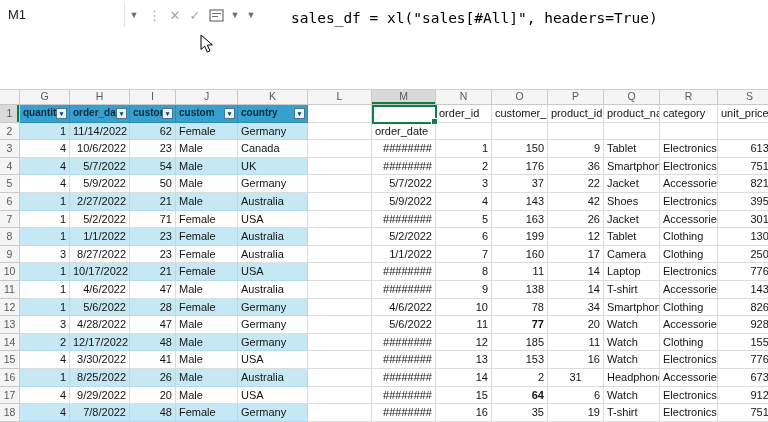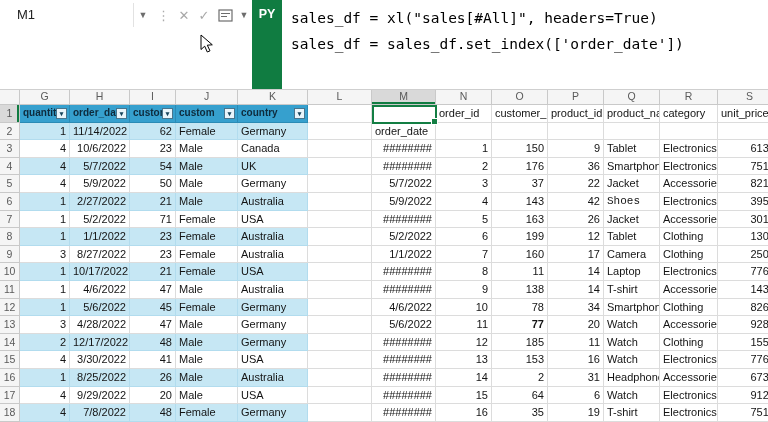--- a/index.html
+++ b/index.html
@@ -3,21 +3,21 @@
 <meta charset="utf-8">
 <style>
   html,body{margin:0;padding:0;}
   body{width:768px;height:422px;overflow:hidden;position:relative;background:#fff;
        font-family:"Liberation Sans",sans-serif;-webkit-font-smoothing:antialiased;}
 
   
   .formula-bar{position:absolute;top:0;left:0;width:768px;height:89px;background:#fff;
                border-bottom:1px solid #cfcfcf;z-index:5;}
   .fb-controls{position:absolute;top:2px;left:0;height:26px;display:flex;align-items:center;}
-  .name-box{width:116px;height:24px;line-height:24px;padding-left:17px;font-size:13px;color:#222;
+  .name-box{width:116px;height:24px;line-height:24px;padding-left:8px;font-size:13px;color:#222;
             border-right:1px solid #e2e2e2;}
   .nb-chevron{width:18px;text-align:center;color:#6d6d6d;font-size:9px;}
   .sep-dots{color:#ababab;font-size:13px;padding:0 5px;letter-spacing:-1px;}
   .icon-btn{width:20px;text-align:center;font-size:13px;color:#a8a8a8;}
   .editor-ic{width:22px;display:flex;justify-content:center;align-items:center;}
   .chev{width:16px;text-align:center;color:#6d6d6d;font-size:9px;}
   .py-badge{position:absolute;left:252px;top:0;width:30px;height:89px;background:#107C41;
             color:#fff;font-weight:bold;font-size:12.5px;text-align:center;padding-top:7px;
             box-sizing:border-box;}
   .code{position:absolute;left:282px;top:0;right:0;height:89px;padding:5px 0 0 9px;
@@ -70,22 +70,21 @@
     <div class="editor-ic">
       <svg width="15" height="13" viewBox="0 0 15 13">
         <rect x="1" y="1" width="13" height="11" fill="none" stroke="#6d6d6d" stroke-width="1.2"></rect>
         <line x1="3" y1="4.5" x2="12" y2="4.5" stroke="#6d6d6d" stroke-width="1"></line>
         <line x1="3" y1="7.5" x2="9" y2="7.5" stroke="#6d6d6d" stroke-width="1"></line>
       </svg>
     </div>
     <div class="chev">▼</div>
     <div class="chev">▼</div>
   </div>
-  <div class="py-badge">PY</div>
-  <div class="code"><div class="code-line">sales_df = xl("sales[#All]", headers=True)</div><div class="code-line">sales_df = sales_df.set_index(['order_date'])</div></div>
+  <div class="code"><div class="code-line">sales_df = xl("sales[#All]", headers=True)</div></div>
 </div>
 
 <div class="grid">
   <div class="col-row">
       <div class="corner" style="width: 20px;"></div>
       <div class="col-head" style="width: 50px;">G</div>
       <div class="col-head" style="width: 60px;">H</div>
       <div class="col-head" style="width: 46px;">I</div>
       <div class="col-head" style="width: 62px;">J</div>
       <div class="col-head" style="width: 70px;">K</div>
@@ -199,21 +198,21 @@
         <div class="cell band r" style="width: 50px;">1</div>
         <div class="cell band r" style="width: 60px;">2/27/2022</div>
         <div class="cell band r" style="width: 46px;">21</div>
         <div class="cell band l" style="width: 62px;">Male</div>
         <div class="cell band l" style="width: 70px;">Australia</div>
         <div class="cell l" style="width: 64px;"></div>
         <div class="cell r" style="width: 64px;">5/9/2022</div>
         <div class="cell r" style="width: 56px;">4</div>
         <div class="cell r" style="width: 56px;">143</div>
         <div class="cell r" style="width: 56px;">42</div>
-        <div class="cell l" style="width: 56px; font-family: Liberation Mono, monospace;">Shoes</div>
+        <div class="cell l" style="width: 56px;">Shoes</div>
         <div class="cell l" style="width: 58px;">Electronics</div>
         <div class="cell r" style="width: 64px;">395.2</div>
       </div>
       <div class="sheet-row">
         <div class="row-head">7</div>
         <div class="cell r" style="width: 50px;">1</div>
         <div class="cell r" style="width: 60px;">5/2/2022</div>
         <div class="cell r" style="width: 46px;">71</div>
         <div class="cell l" style="width: 62px;">Female</div>
         <div class="cell l" style="width: 70px;">USA</div>
@@ -287,21 +286,21 @@
         <div class="cell r" style="width: 56px;">138</div>
         <div class="cell r" style="width: 56px;">14</div>
         <div class="cell l" style="width: 56px;">T-shirt</div>
         <div class="cell l" style="width: 58px;">Accessories</div>
         <div class="cell r" style="width: 64px;">143.2</div>
       </div>
       <div class="sheet-row">
         <div class="row-head">12</div>
         <div class="cell band r" style="width: 50px;">1</div>
         <div class="cell band r" style="width: 60px;">5/6/2022</div>
-        <div class="cell band r" style="width: 46px;">45</div>
+        <div class="cell band r" style="width: 46px;">28</div>
         <div class="cell band l" style="width: 62px;">Female</div>
         <div class="cell band l" style="width: 70px;">Germany</div>
         <div class="cell l" style="width: 64px;"></div>
         <div class="cell r" style="width: 64px;">4/6/2022</div>
         <div class="cell r" style="width: 56px;">10</div>
         <div class="cell r" style="width: 56px;">78</div>
         <div class="cell r" style="width: 56px;">34</div>
         <div class="cell l" style="width: 56px;">Smartphone</div>
         <div class="cell l" style="width: 58px;">Clothing</div>
         <div class="cell r" style="width: 64px;">826.0</div>
@@ -358,36 +357,36 @@
         <div class="row-head">16</div>
         <div class="cell band r" style="width: 50px;">1</div>
         <div class="cell band r" style="width: 60px;">8/25/2022</div>
         <div class="cell band r" style="width: 46px;">26</div>
         <div class="cell band l" style="width: 62px;">Male</div>
         <div class="cell band l" style="width: 70px;">Australia</div>
         <div class="cell l" style="width: 64px;"></div>
         <div class="cell r" style="width: 64px;">########</div>
         <div class="cell r" style="width: 56px;">14</div>
         <div class="cell r" style="width: 56px;">2</div>
-        <div class="cell r" style="width: 56px;">31</div>
+        <div class="cell r" style="width: 56px; text-align: center;">31</div>
         <div class="cell l" style="width: 56px;">Headphones</div>
         <div class="cell l" style="width: 58px;">Accessories</div>
         <div class="cell r" style="width: 64px;">673.7</div>
       </div>
       <div class="sheet-row">
         <div class="row-head">17</div>
         <div class="cell r" style="width: 50px;">4</div>
         <div class="cell r" style="width: 60px;">9/29/2022</div>
         <div class="cell r" style="width: 46px;">20</div>
         <div class="cell l" style="width: 62px;">Male</div>
         <div class="cell l" style="width: 70px;">USA</div>
         <div class="cell l" style="width: 64px;"></div>
         <div class="cell r" style="width: 64px;">########</div>
         <div class="cell r" style="width: 56px;">15</div>
-        <div class="cell r" style="width: 56px;">64</div>
+        <div class="cell r" style="width: 56px; font-weight: bold;">64</div>
         <div class="cell r" style="width: 56px;">6</div>
         <div class="cell l" style="width: 56px;">Watch</div>
         <div class="cell l" style="width: 58px;">Electronics</div>
         <div class="cell r" style="width: 64px;">912.2</div>
       </div>
       <div class="sheet-row">
         <div class="row-head">18</div>
         <div class="cell band r" style="width: 50px;">4</div>
         <div class="cell band r" style="width: 60px;">7/8/2022</div>
         <div class="cell band r" style="width: 46px;">48</div>

